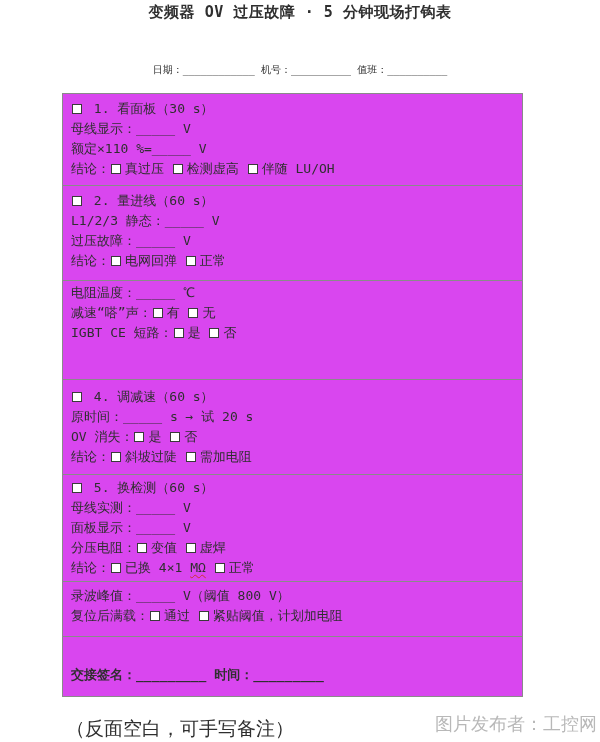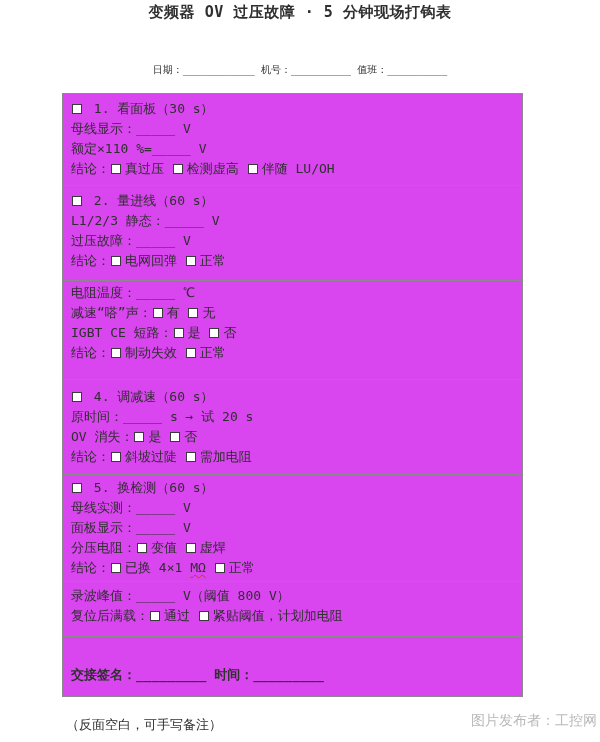--- a/index.html
+++ b/index.html
@@ -57,26 +57,26 @@
   .blank { letter-spacing:0;text-align:right; }
   .uw {
     border-bottom:5px solid #d946ef;
     text-decoration:underline wavy #cc3333 1px;
     text-underline-offset:2px;
     margin-top:13px;
   }
   .footer-note {
     position:absolute;
     left:66px; top:716px;
-    font-size:13px;
+    font-size:19px;
   }
   .watermark {
     position:absolute;
     right:3px; top:712px;
-    font-size:14px;
+    font-size:18px;
     color:#b8b8b8;
   }
 </style>
 </head>
 <body>
 
 <div class="title">变频器 OV 过压故障 · 5 分钟现场打钩表</div>
 
 <div class="meta">日期：____________ 机号：__________ 值班：__________</div>
 
@@ -90,21 +90,20 @@
     <div class="sec" style="height: 95px; padding-top: 5px;">
       <div class="row"><span class="cb"></span><span class="txt"> 2. 量进线（60 s）</span></div>
       <div class="row"><span class="txt">L1/2/3 静态：</span><span class="blank">_____</span><span class="txt"> V</span></div>
       <div class="row"><span class="txt">过压故障：</span><span class="blank">_____</span><span class="txt"> V</span></div>
       <div class="row"><span class="txt">结论：</span><span class="cb"></span><span class="txt">电网回弹 </span><span class="cb"></span><span class="txt">正常</span></div>
     </div>
     <div class="sec" style="height: 99px; padding-top: 2px;">
       <div class="row"><span class="txt">电阻温度：</span><span class="blank">_____</span><span class="txt"> ℃</span></div>
       <div class="row"><span class="txt">减速“嗒”声：</span><span class="cb"></span><span class="txt">有 </span><span class="cb"></span><span class="txt">无</span></div>
       <div class="row"><span class="txt">IGBT CE 短路：</span><span class="cb"></span><span class="txt">是 </span><span class="cb"></span><span class="txt">否</span></div>
-      <div class="row"><span class="txt">结论：</span><span class="cb"></span><span class="txt">制动失效 </span><span class="cb"></span><span class="txt">正常</span></div>
     </div>
     <div class="sec" style="height: 95px; padding-top: 7px;">
       <div class="row"><span class="cb"></span><span class="txt"> 4. 调减速（60 s）</span></div>
       <div class="row"><span class="txt">原时间：</span><span class="blank">_____</span><span class="txt"> s → 试 20 s</span></div>
       <div class="row"><span class="txt">OV 消失：</span><span class="cb"></span><span class="txt">是 </span><span class="cb"></span><span class="txt">否</span></div>
       <div class="row"><span class="txt">结论：</span><span class="cb"></span><span class="txt">斜坡过陡 </span><span class="cb"></span><span class="txt">需加电阻</span></div>
     </div>
     <div class="sec" style="height: 107px; padding-top: 3px;">
       <div class="row"><span class="cb"></span><span class="txt"> 5. 换检测（60 s）</span></div>
       <div class="row"><span class="txt">母线实测：</span><span class="blank">_____</span><span class="txt"> V</span></div>

